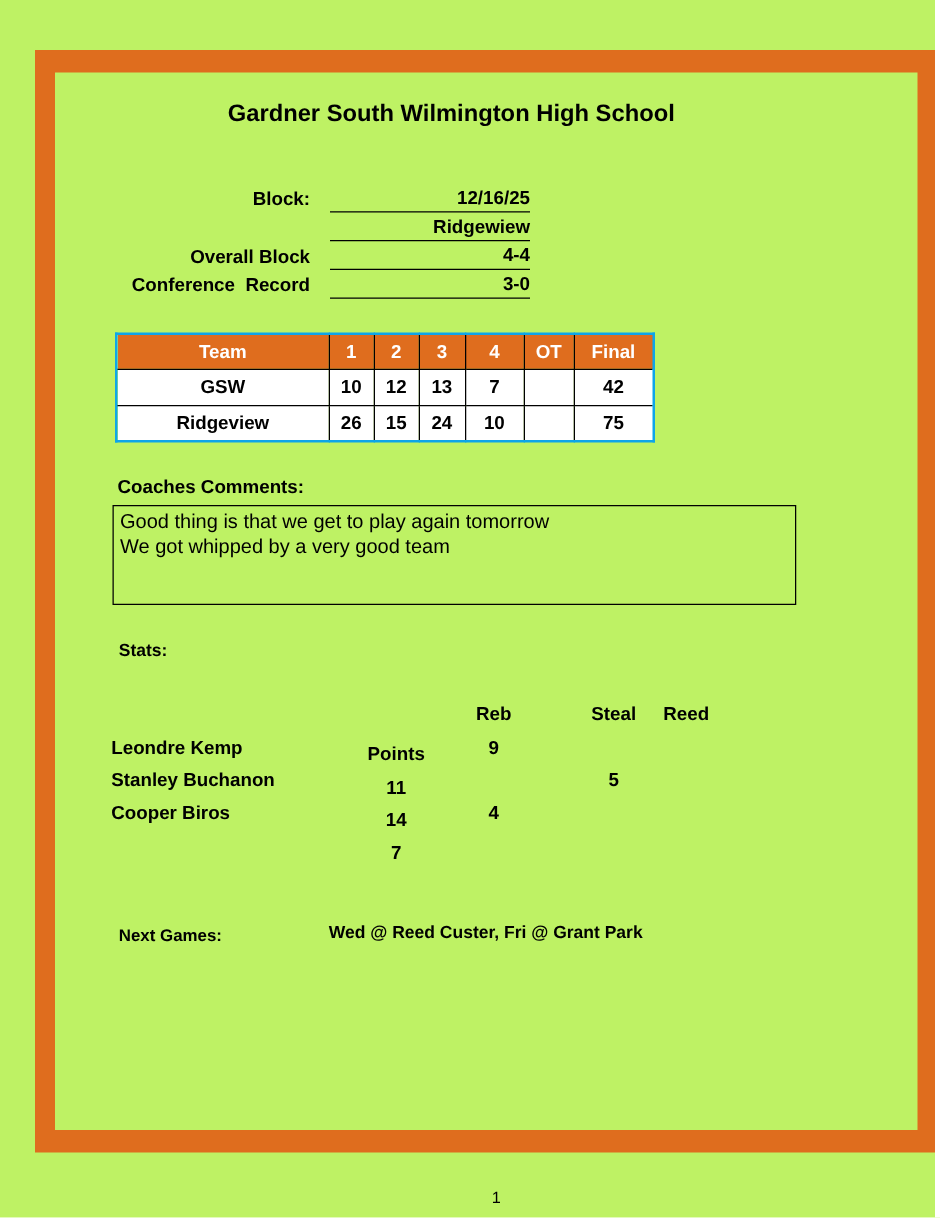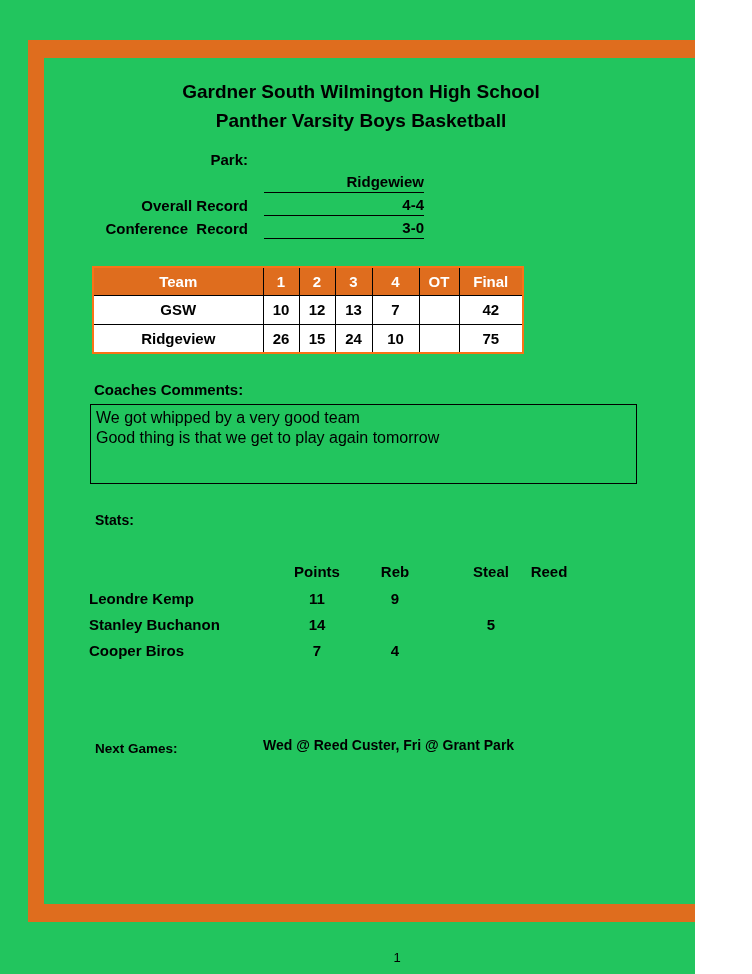--- a/index.html
+++ b/index.html
@@ -1,22 +1,22 @@
 <!DOCTYPE html>
 <html style="--accent: #DF6D1E;"><head>
 <meta charset="utf-8">
 <style>
   :root { --accent: #DF6D1E; }
   * { margin: 0; padding: 0; box-sizing: border-box; }
   html, body { background: #ffffff; }
   .page {
     position: relative;
-    width: 695px;
+    width: 748px;
     height: 974px;
-    background: #22c55e;
+    background: #bef264;
     font-family: "Liberation Sans", sans-serif;
     color: #000;
     overflow: hidden;
   }
   .frame {
     position: absolute;
     left: 28px; top: 40px;
     width: 724px; height: 882px;
     border-style: solid;
     border-color: var(--accent);
@@ -51,21 +51,21 @@
     height: 19px;
     padding-bottom: 3px;
     border-bottom: 1.5px solid #000;
   }
   .r0 { top: 151px; } .r1 { top: 174px; } .r2 { top: 197px; } .r3 { top: 220px; }
 
   table.score {
     position: absolute;
     left: 92px; top: 266px;
     border-collapse: collapse;
-    border: 2px solid #f97316;
+    border: 2px solid #0ea5e9;
     font-size: 15px; font-weight: bold;
     table-layout: fixed;
   }
   table.score th, table.score td {
     border: 1.5px solid #000;
     text-align: center;
     vertical-align: middle;
     overflow: hidden;
   }
   table.score th {
@@ -95,21 +95,21 @@
     left: 95px; top: 512px;
     font-size: 14px; font-weight: bold;
   }
   .scol {
     position: absolute;
     width: 64px;
     text-align: center;
     font-size: 15px; font-weight: bold;
     line-height: 17px;
   }
-  .c-points { left: 285px; } .c-reb { left: 363px; }
+  .c-points { left: 285px; margin-top: 32px; } .c-reb { left: 363px; }
   .c-steal { left: 459px; } .c-block { left: 517px; }
   .shead { top: 563px; }
   .sr0 { top: 590px; } .sr1 { top: 616px; } .sr2 { top: 642px; }
   .sname {
     position: absolute;
     left: 89px; width: 190px;
     font-size: 15px; font-weight: bold;
     line-height: 17px;
   }
 
@@ -133,27 +133,27 @@
   }
 </style>
 </head>
 <body>
 
 <div class="page">
 
   <div class="frame"></div>
 
   <div class="title t1">Gardner South Wilmington High School</div>
-  <div class="title t2">Panther Varsity Boys Basketball</div>
-
-  <div class="flabel r0">Park:</div>
+
+  <div class="flabel r0">Block:</div>
+  <div class="fvalue r0">12/16/25</div>
 
   <div class="fvalue r1">Ridgewiew</div>
 
-  <div class="flabel r2">Overall Record</div>
+  <div class="flabel r2">Overall Block</div>
   <div class="fvalue r2">4-4</div>
 
   <div class="flabel r3">Conference  Record</div>
   <div class="fvalue r3">3-0</div>
 
   <table class="score">
     <colgroup>
       <col style="width:170px">
         <col style="width:36px">
         <col style="width:36px">
@@ -188,22 +188,22 @@
       <td>24</td>
       <td>10</td>
       <td></td>
       <td>75</td>
     </tr>
   </tbody>
     </table>
 
   <div class="clabel">Coaches Comments:</div>
   <div class="cbox">
+    <div>Good thing is that we get to play again tomorrow</div>
     <div>We got whipped by a very good team</div>
-    <div>Good thing is that we get to play again tomorrow</div>
   </div>
 
   <div class="stats-label">Stats:</div>
 
   <div class="scol shead c-points">Points</div>
   <div class="scol shead c-reb">Reb</div>
   <div class="scol shead c-steal">Steal</div>
   <div class="scol shead c-block">Reed</div>
 
   <div class="sname sr0">Leondre Kemp</div>

